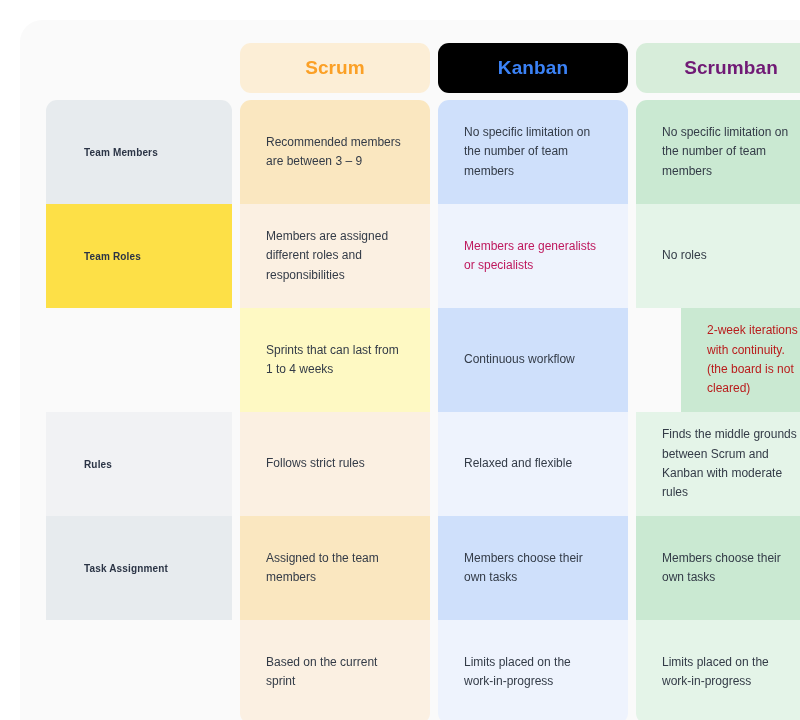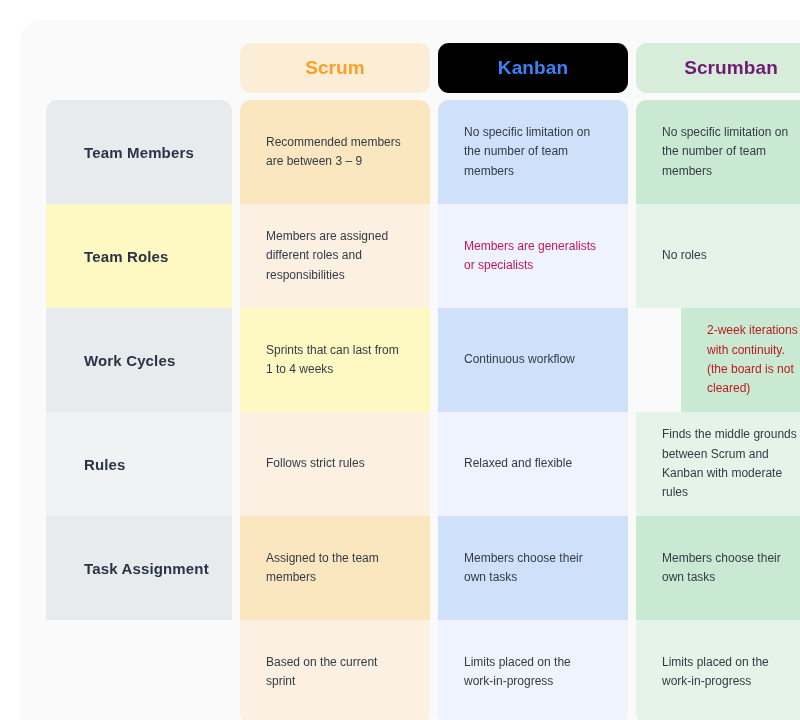--- a/index.html
+++ b/index.html
@@ -47,21 +47,21 @@
     letter-spacing: .1px;
   }
   .hdr.blank { background: transparent; }
 
   
   .lbl {
     grid-column: 1;
     display: flex;
     align-items: center;
     padding: 0 0 0 28px;
-    font-size: 15px;
+    font-size: 10px;
     font-weight: 700;
     color: #2b3445;
     letter-spacing: .15px;
   }
   .lbl.odd  { background: #e7ebee; }
   .lbl.even { background: #f1f2f4; }
   .lbl.first { border-top-left-radius: 11px; border-top-right-radius: 11px; }
   .lbl.last  { border-bottom-left-radius: 11px; border-bottom-right-radius: 11px; }
 
   
@@ -103,36 +103,33 @@
     <div class="cell c-scrum first" style="grid-row: 3; background: rgb(250, 231, 192); color: rgb(51, 59, 71);">
         <span>Recommended members are between 3 – 9</span>
       </div>
     <div class="cell c-kanban first" style="grid-row: 3; background: rgb(207, 224, 251); color: rgb(51, 59, 71);">
         <span>No specific limitation on the number of team members</span>
       </div>
     <div class="cell c-scrumban first" style="grid-row: 3; background: rgb(202, 233, 210); color: rgb(51, 59, 71);">
         <span>No specific limitation on the number of team members</span>
       </div>
 
-    <div class="lbl even" style="grid-row: 4; background: #fef9c3; color: rgb(43, 52, 69);">
+    <div class="lbl even" style="grid-row: 4; background: #fde047; color: rgb(43, 52, 69);">
         <span>Team Roles</span>
       </div>
     <div class="cell c-scrum" style="grid-row: 4; background: rgb(251, 240, 226); color: rgb(51, 59, 71);">
         <span>Members are assigned different roles and responsibilities</span>
       </div>
     <div class="cell c-kanban" style="grid-row: 4; background: rgb(238, 243, 253); color: #be185d;">
         <span>Members are generalists or specialists</span>
       </div>
     <div class="cell c-scrumban" style="grid-row: 4; background: rgb(228, 244, 232); color: rgb(51, 59, 71);">
         <span>No roles</span>
       </div>
 
-    <div class="lbl odd" style="grid-row: 5; background: rgb(231, 235, 238); color: rgb(43, 52, 69);">
-        <span>Work Cycles</span>
-      </div>
     <div class="cell c-scrum" style="grid-row: 5; background: #fef9c3; color: rgb(51, 59, 71);">
         <span>Sprints that can last from 1 to 4 weeks</span>
       </div>
     <div class="cell c-kanban" style="grid-row: 5; background: rgb(207, 224, 251); color: rgb(51, 59, 71);">
         <span>Continuous workflow</span>
       </div>
     <div class="cell c-scrumban" style="grid-row: 5; background: rgb(202, 233, 210); color: #b91c1c; margin-left: 45px;">
         <span>2-week iterations with continuity. (the board is not cleared)</span>
       </div>
 

